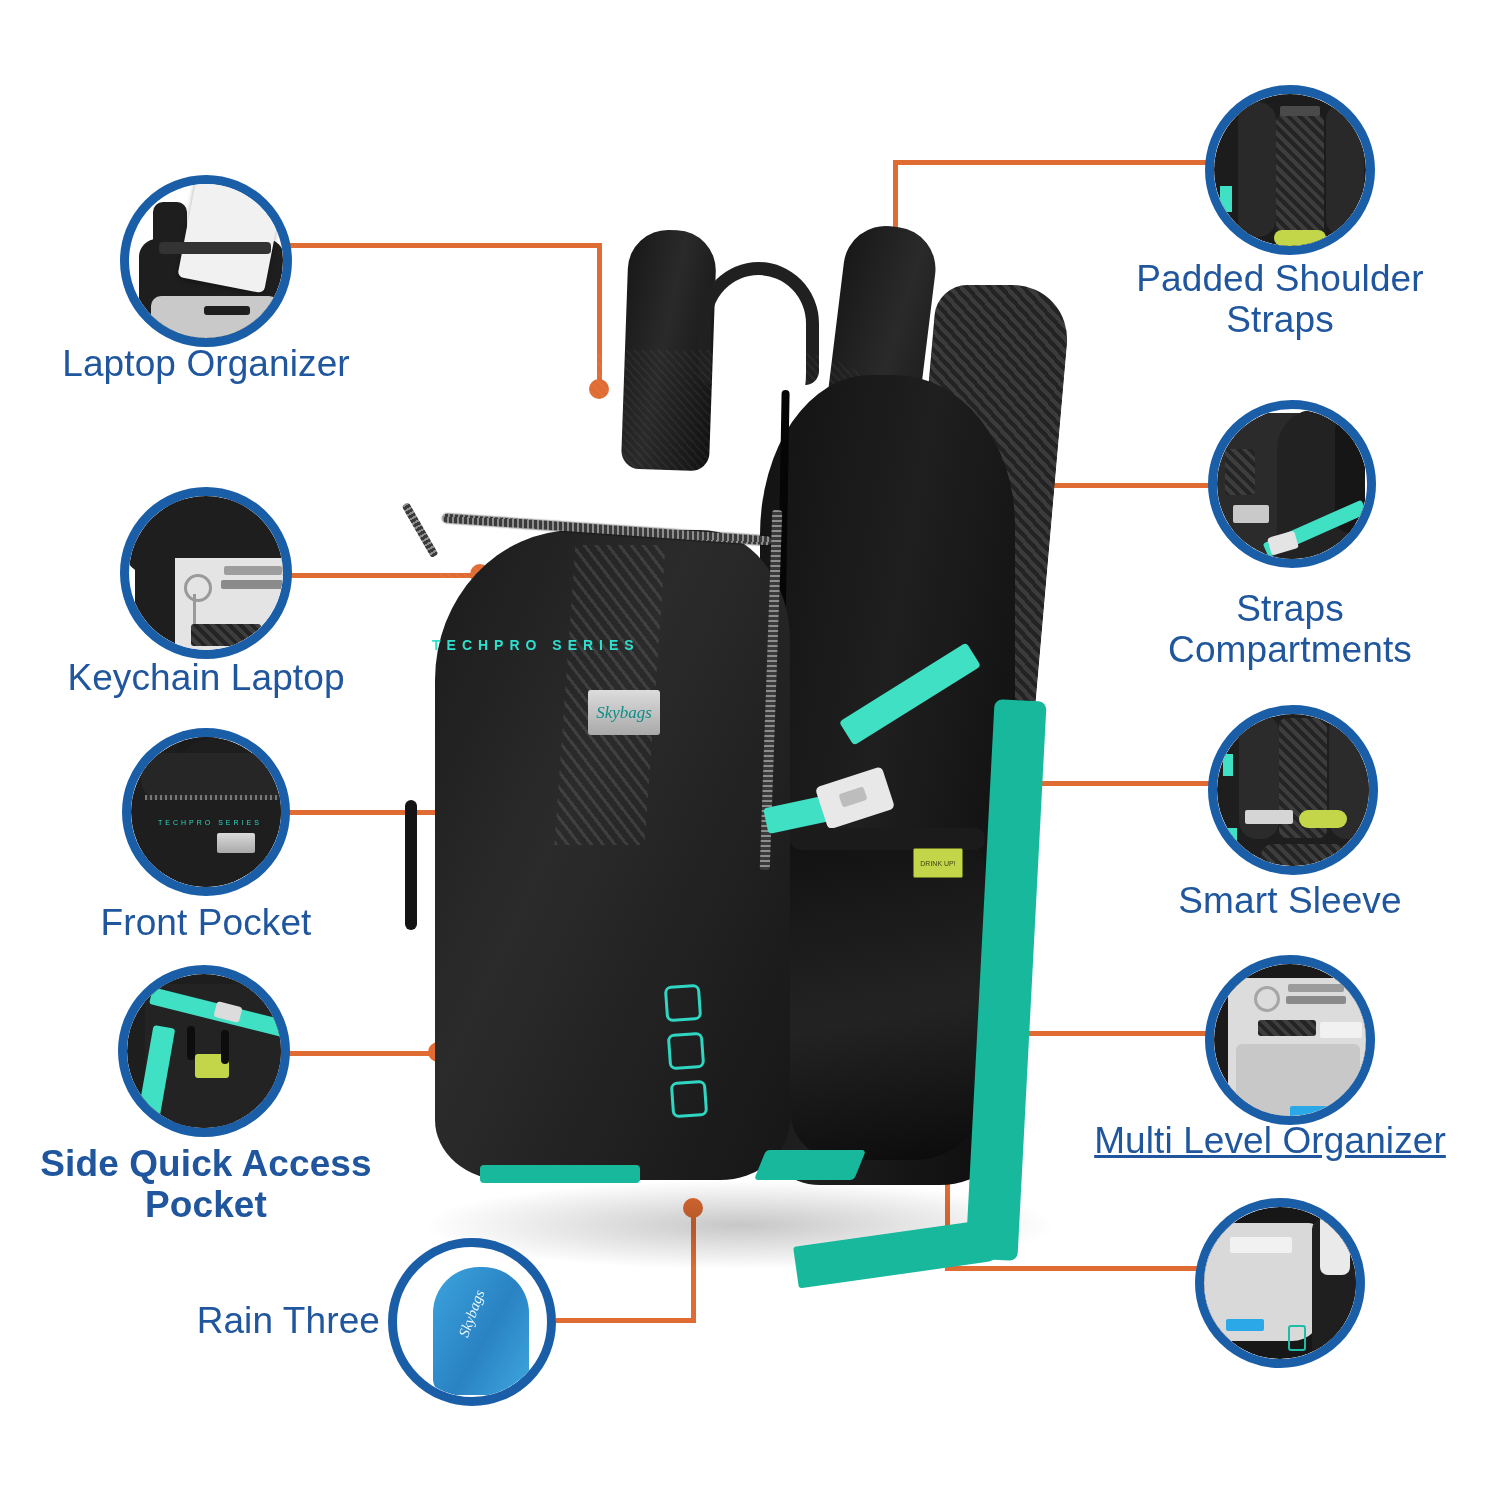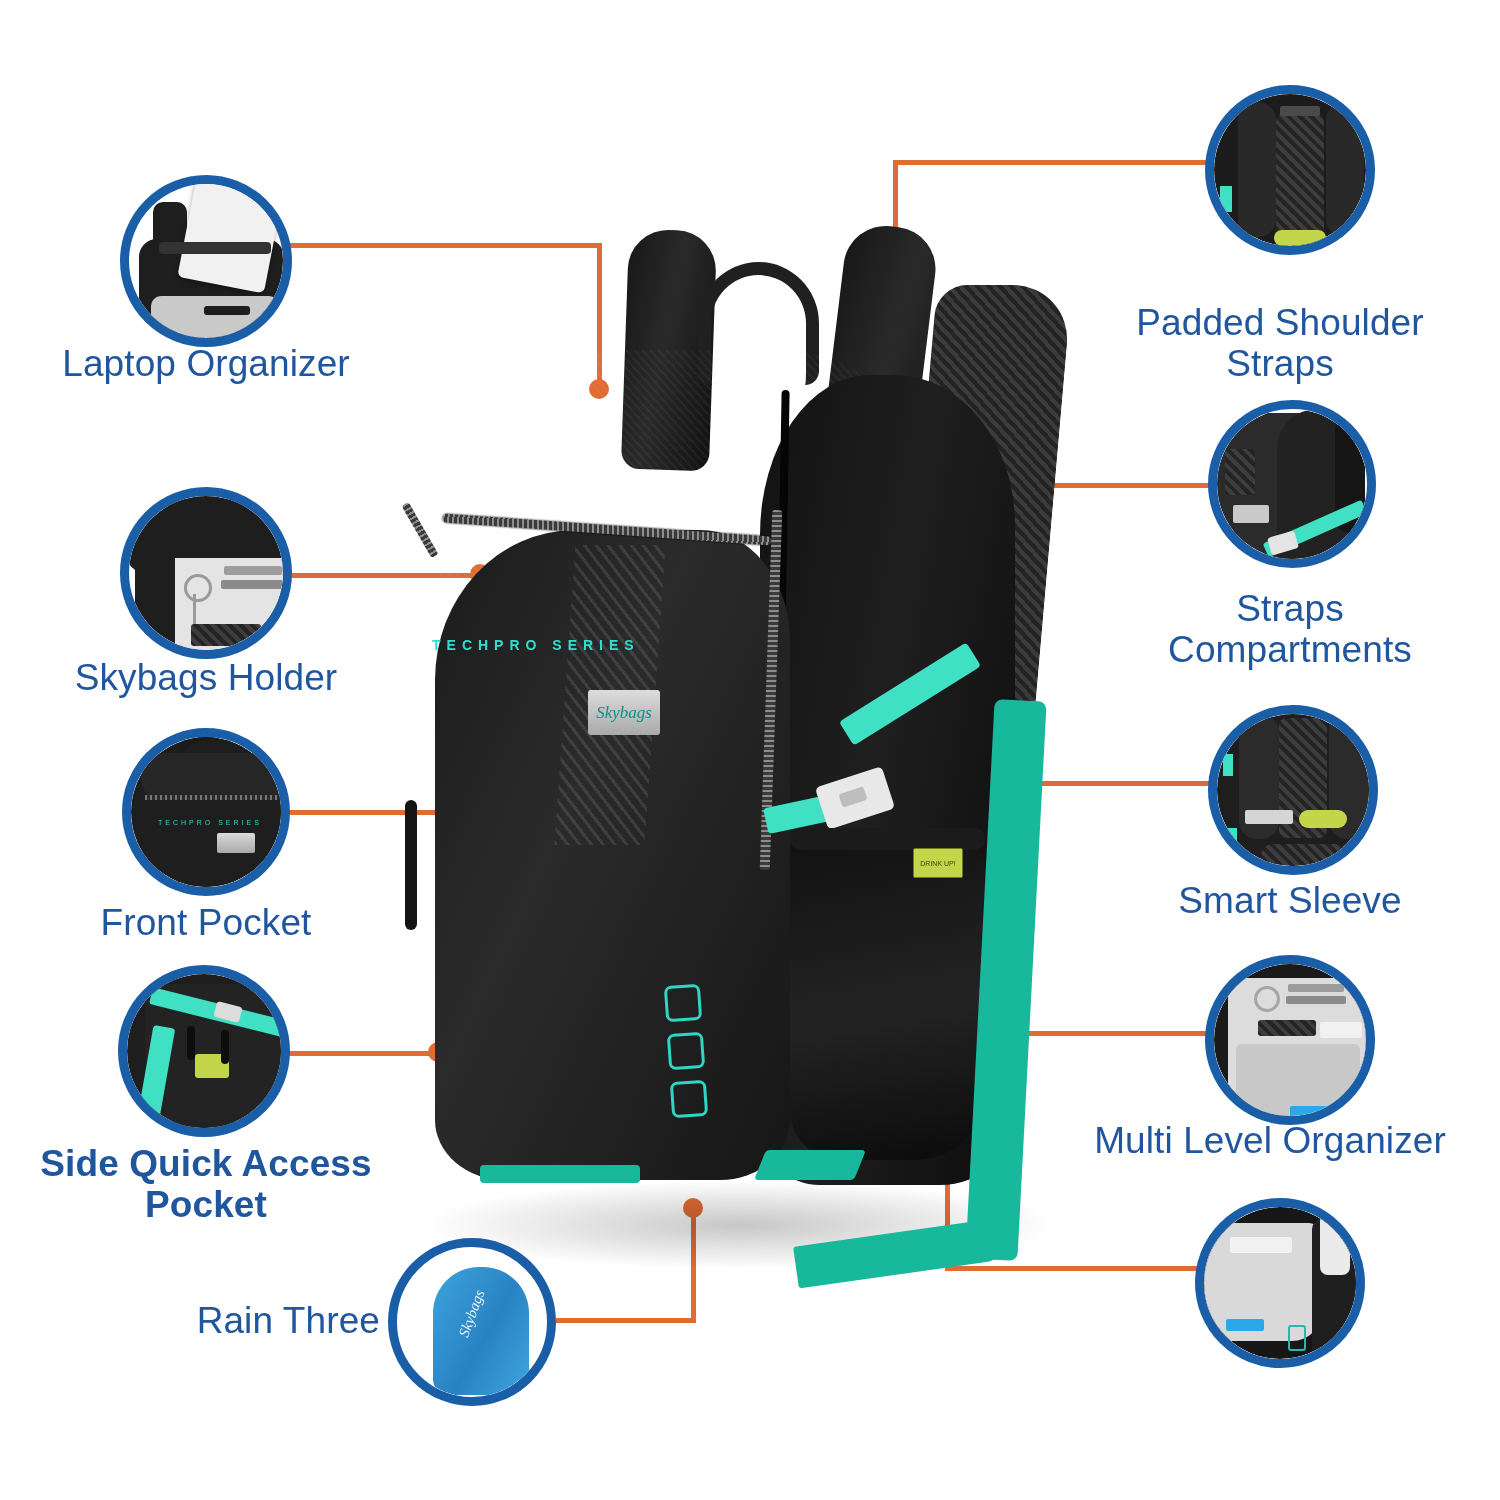--- a/index.html
+++ b/index.html
@@ -233,21 +233,21 @@
         <div class="tnBlack" style="left:-6px;top:-10px;width:184px;height:90px;border-radius:0 0 30px 30px;"></div>
         <div class="tnGrey" style="left:12px;top:62px;width:150px;height:115px;border-radius:10px;background:#e4e4e4;"></div>
         <div class="tnBlack" style="left:6px;top:50px;width:40px;height:125px;border-radius:8px;"></div>
         <div style="position:absolute;left:55px;top:78px;width:22px;height:22px;border:3px solid #9a9a9a;border-radius:50%;"></div>
         <div style="position:absolute;left:64px;top:98px;width:3px;height:45px;background:#9a9a9a;"></div>
         <div class="tnGrey" style="left:95px;top:70px;width:58px;height:9px;background:#9d9d9d;border-radius:2px;"></div>
         <div class="tnGrey" style="left:92px;top:84px;width:62px;height:9px;background:#8b8b8b;border-radius:2px;"></div>
         <div class="tnMesh" style="left:62px;top:128px;width:70px;height:22px;border-radius:3px;"></div>
       </div>
     </div>
-    <div class="lbl" style="left:10px;top:657px;width:392px;">Skybags Holder</div>
+    <div class="lbl" style="left:10px;top:657px;width:392px;">Keychain Laptop</div>
   </div>
 
   <div class="circ" style="left:122px;top:728px;width:168px;height:168px;">
     <div class="inner">
       <div class="tnBlack" style="left:-10px;top:-6px;width:190px;height:180px;"></div>
       <div style="position:absolute;left:44px;top:-8px;width:70px;height:44px;border:9px solid #1b1b1b;border-radius:50% 50% 0 0;border-bottom:none;"></div>
       <div class="tnBlack" style="left:10px;top:16px;width:150px;height:48px;border-radius:22px;background:#262626;"></div>
       <div class="tnBlack" style="left:6px;top:58px;width:158px;height:95px;border-radius:16px;background:#1e1e1e;"></div>
       <div style="position:absolute;left:14px;top:58px;width:145px;height:5px;background:repeating-linear-gradient(90deg,#777 0 2px,#2b2b2b 2px 5px);"></div>
       <div style="position:absolute;left:27px;top:82px;color:#2fd6c2;font-size:7px;letter-spacing:3px;">TECHPRO SERIES</div>
@@ -286,21 +286,21 @@
       <div class="tnBlack" style="left:-6px;top:-6px;width:186px;height:186px;background:#1c1c1c;"></div>
       <div class="tnMesh" style="left:62px;top:20px;width:48px;height:140px;border-radius:8px;"></div>
       <div class="tnBlack" style="left:24px;top:8px;width:38px;height:135px;border-radius:18px;background:#292929;"></div>
       <div class="tnBlack" style="left:112px;top:8px;width:38px;height:135px;border-radius:18px;background:#292929;"></div>
       <div class="tnGrey" style="left:66px;top:12px;width:40px;height:10px;border-radius:2px;background:#4a4a4a;"></div>
       <div class="tnOlive" style="left:60px;top:136px;width:52px;height:16px;border-radius:8px;"></div>
       <div class="tnTeal" style="left:6px;top:92px;width:12px;height:26px;"></div>
 
     </div>
   </div>
-  <div class="lbl" style="left:1060px;top:258px;width:440px;margin-top:44px;">Padded Shoulder
+  <div class="lbl" style="left:1060px;top:258px;width:440px;">Padded Shoulder
 Straps</div>
 
   <div class="circ" style="left:1208px;top:400px;width:168px;height:168px;">
     <div class="inner">
       <div class="tnBlack" style="left:-14px;top:4px;width:150px;height:175px;border-radius:40px 24px 14px 14px;background:#2b2b2b;"></div>
       <div class="tnBlack" style="left:60px;top:0px;width:78px;height:180px;border-radius:40px 30px 14px 14px;background:#222;"></div>
       <div class="tnMesh" style="left:8px;top:40px;width:30px;height:46px;border-radius:4px;"></div>
       <div class="tnBlack" style="left:118px;top:6px;width:30px;height:118px;border-radius:16px;background:#161616;"></div>
       <div class="tnGrey" style="left:16px;top:96px;width:36px;height:18px;border-radius:2px;"></div>
       <div class="tnTeal" style="left:44px;top:112px;width:108px;height:15px;transform:rotate(-24deg);border-radius:3px;"></div>
@@ -331,21 +331,21 @@
       <div class="tnGrey" style="left:14px;top:14px;width:138px;height:150px;border-radius:8px;background:#dcdcdc;"></div>
       <div class="tnGrey" style="left:22px;top:80px;width:124px;height:86px;border-radius:6px;background:#c8c8c8;"></div>
       <div style="position:absolute;left:40px;top:22px;width:20px;height:20px;border:3px solid #a6a6a6;border-radius:50%;"></div>
       <div class="tnGrey" style="left:74px;top:20px;width:56px;height:8px;background:#9c9c9c;border-radius:2px;"></div>
       <div class="tnGrey" style="left:72px;top:32px;width:60px;height:8px;background:#8a8a8a;border-radius:2px;"></div>
       <div class="tnMesh" style="left:44px;top:56px;width:58px;height:16px;border-radius:3px;"></div>
       <div class="tnWhite" style="left:106px;top:58px;width:42px;height:16px;border-radius:2px;"></div>
       <div style="position:absolute;left:76px;top:142px;width:38px;height:12px;background:#2aa8e8;border-radius:2px;"></div>
     </div>
   </div>
-  <div class="lbl" style="left:1040px;top:1120px;width:460px;">Multi Level Organizer</div>
+  <div class="lbl" style="left:1040px;top:1120px;width:460px;text-decoration:underline;">Multi Level Organizer</div>
 
   <div class="circ" style="left:1195px;top:1198px;width:170px;height:170px;">
     <div class="inner">
       <div class="tnBlack" style="left:-8px;top:-8px;width:188px;height:188px;background:#171717;"></div>
       <div class="tnGrey" style="left:-4px;top:16px;width:122px;height:118px;border-radius:4px 14px 30px 4px;background:#d9d9d9;"></div>
       <div class="tnWhite" style="left:26px;top:30px;width:62px;height:16px;border-radius:2px;"></div>
       <div class="tnBlack" style="left:108px;top:12px;width:58px;height:150px;border-radius:10px 14px 34px 22px;background:#1f1f1f;"></div>
       <div class="tnWhite" style="left:116px;top:6px;width:30px;height:62px;border-radius:8px;background:#eaeaea;"></div>
       <div style="position:absolute;left:118px;top:0px;width:26px;height:14px;background:#8f8f8f;border-radius:4px;"></div>
       <div style="position:absolute;left:22px;top:112px;width:38px;height:12px;background:#2aa8e8;border-radius:2px;"></div>

